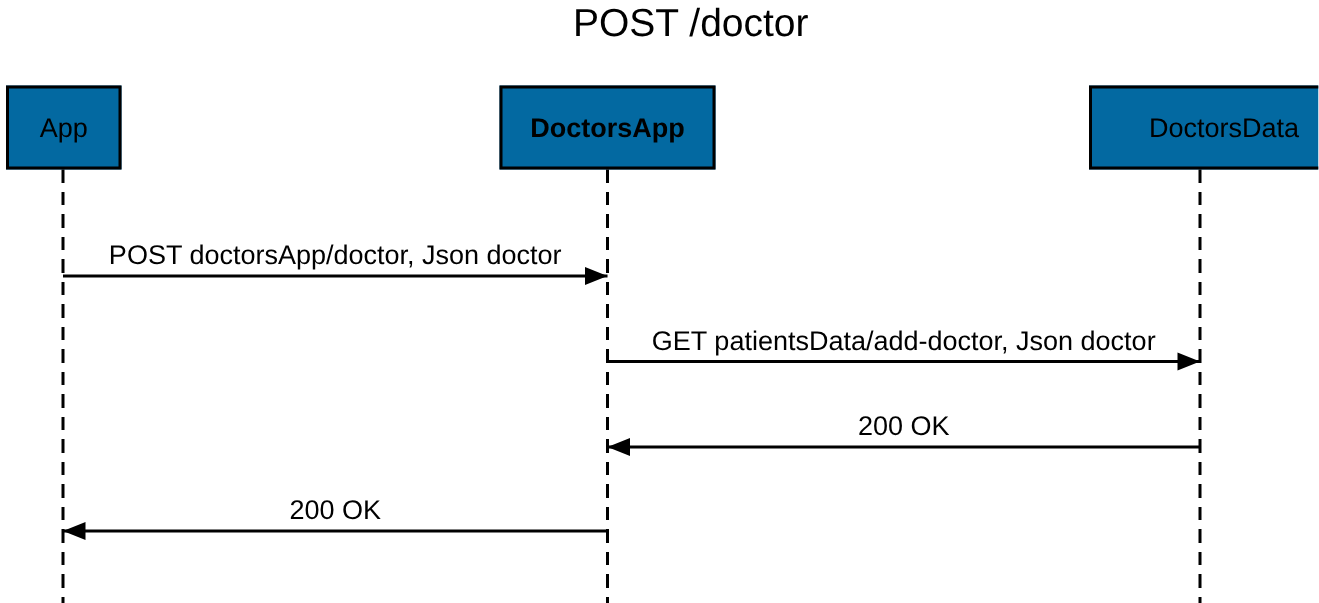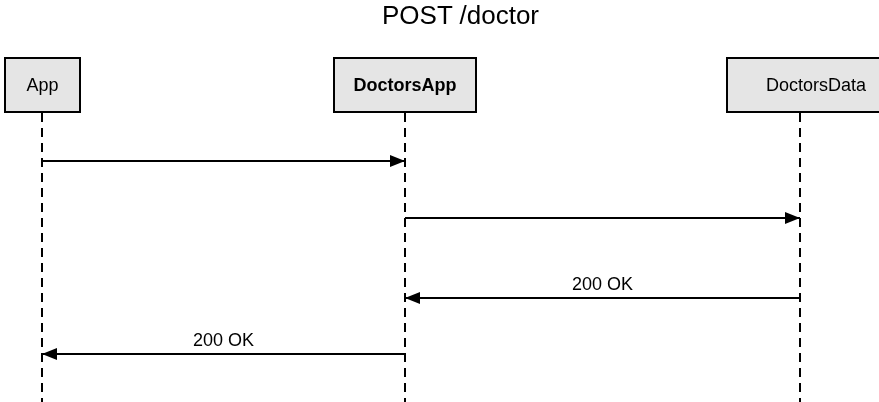--- a/index.html
+++ b/index.html
@@ -27,21 +27,21 @@
     color: #000000;
     white-space: nowrap;
     padding-left: 23px;
   }
   .participant {
     position: absolute;
     top: 57px;
     height: 56px;
     box-sizing: border-box;
     border: 2px solid #000000;
-    background: #e5e5e5;
+    background: #0369a1;
     display: flex;
     align-items: center;
     justify-content: center;
     font-size: 18px;
     white-space: nowrap;
   }
   .participant.p-app        { left: 4px;   width: 77px;  }
   .participant.p-doctorsapp { left: 333px; width: 144px; font-weight: bold; }
   .participant.p-doctorsdata{ left: 726px; width: 180px; }
   .lifeline {
@@ -106,26 +106,28 @@
   </div>
   <div class="participant p-doctorsdata">
     <span>DoctorsData</span>
   </div>
 
   <div class="lifeline l-app"></div>
   <div class="lifeline l-doctorsapp"></div>
   <div class="lifeline l-doctorsdata"></div>
 
   <div class="msg m-1">
+    <div class="msg-label">POST doctorsApp/doctor, Json doctor</div>
     <div class="msg-line">
       <span class="head right"></span>
     </div>
   </div>
 
   <div class="msg m-2">
+    <div class="msg-label">GET patientsData/add-doctor, Json doctor</div>
     <div class="msg-line">
       <span class="head right"></span>
     </div>
   </div>
 
   <div class="msg m-3">
     <div class="msg-label">200 OK</div>
     <div class="msg-line">
       <span class="head left"></span>
     </div>

